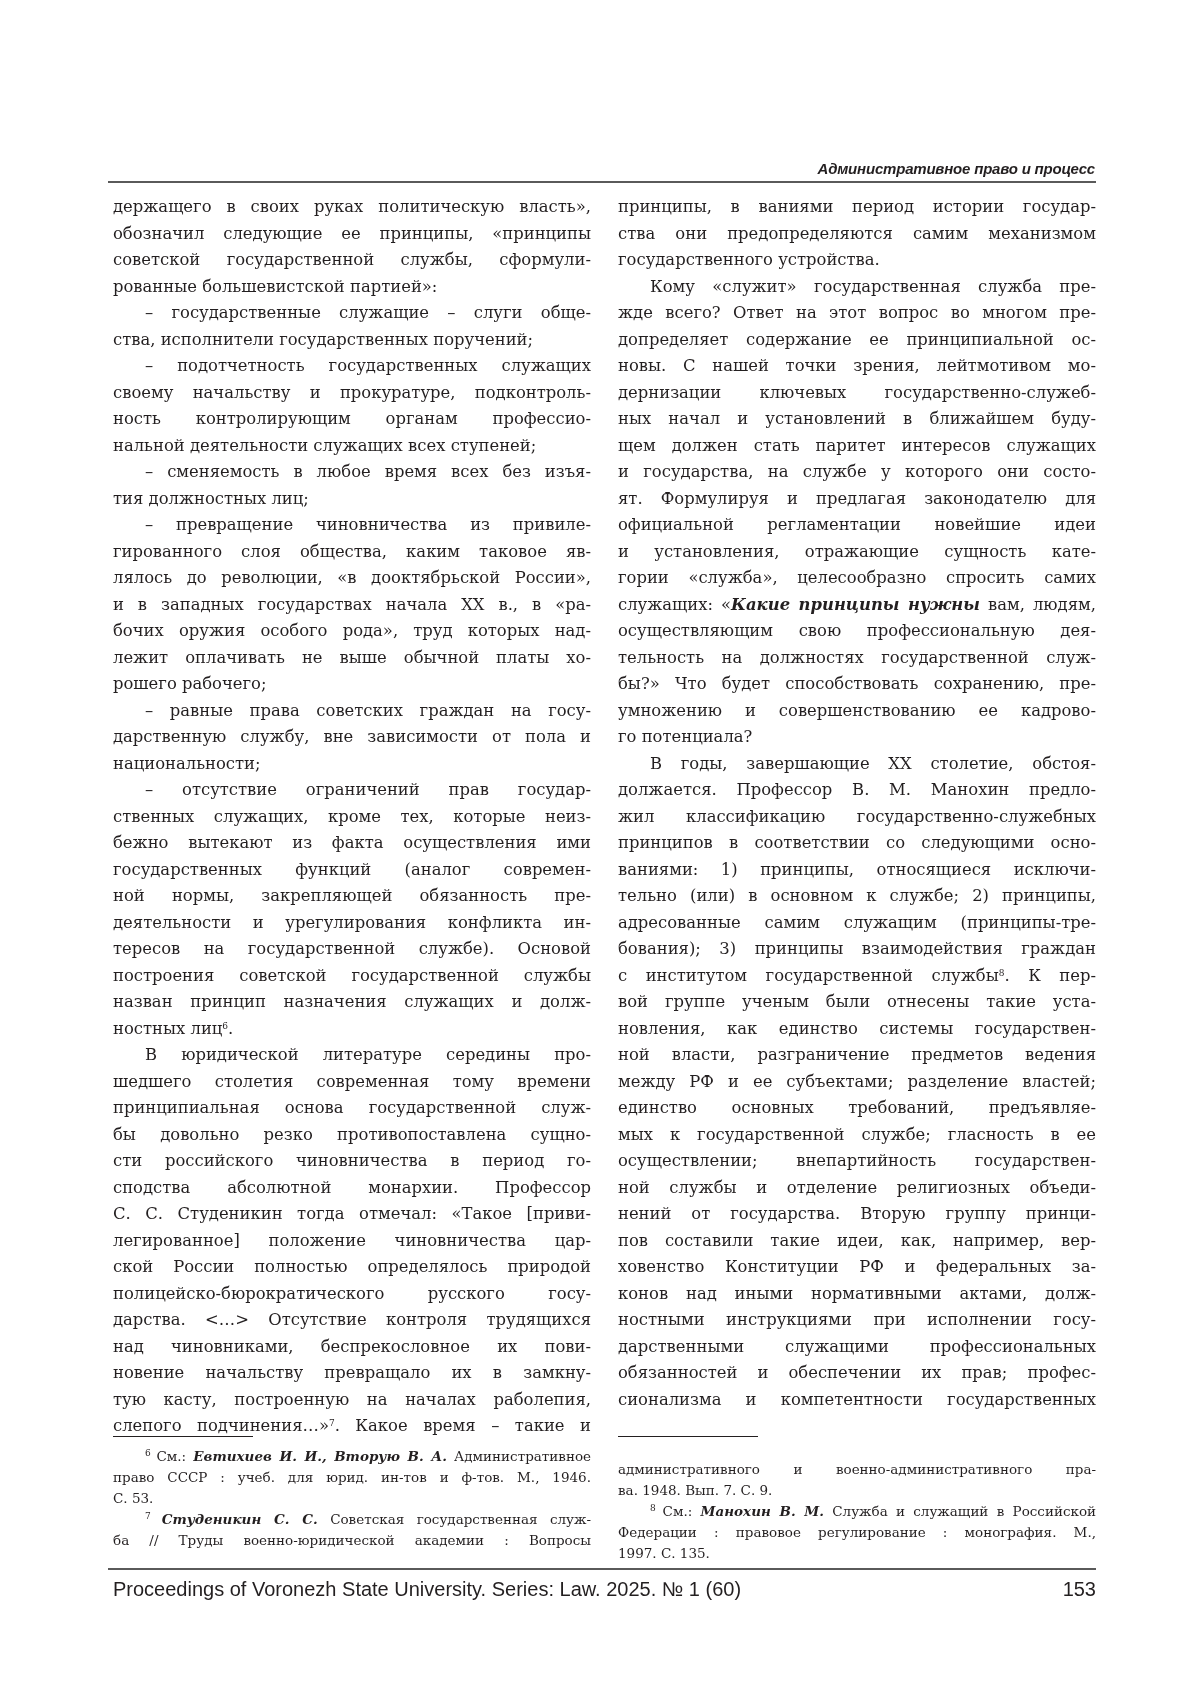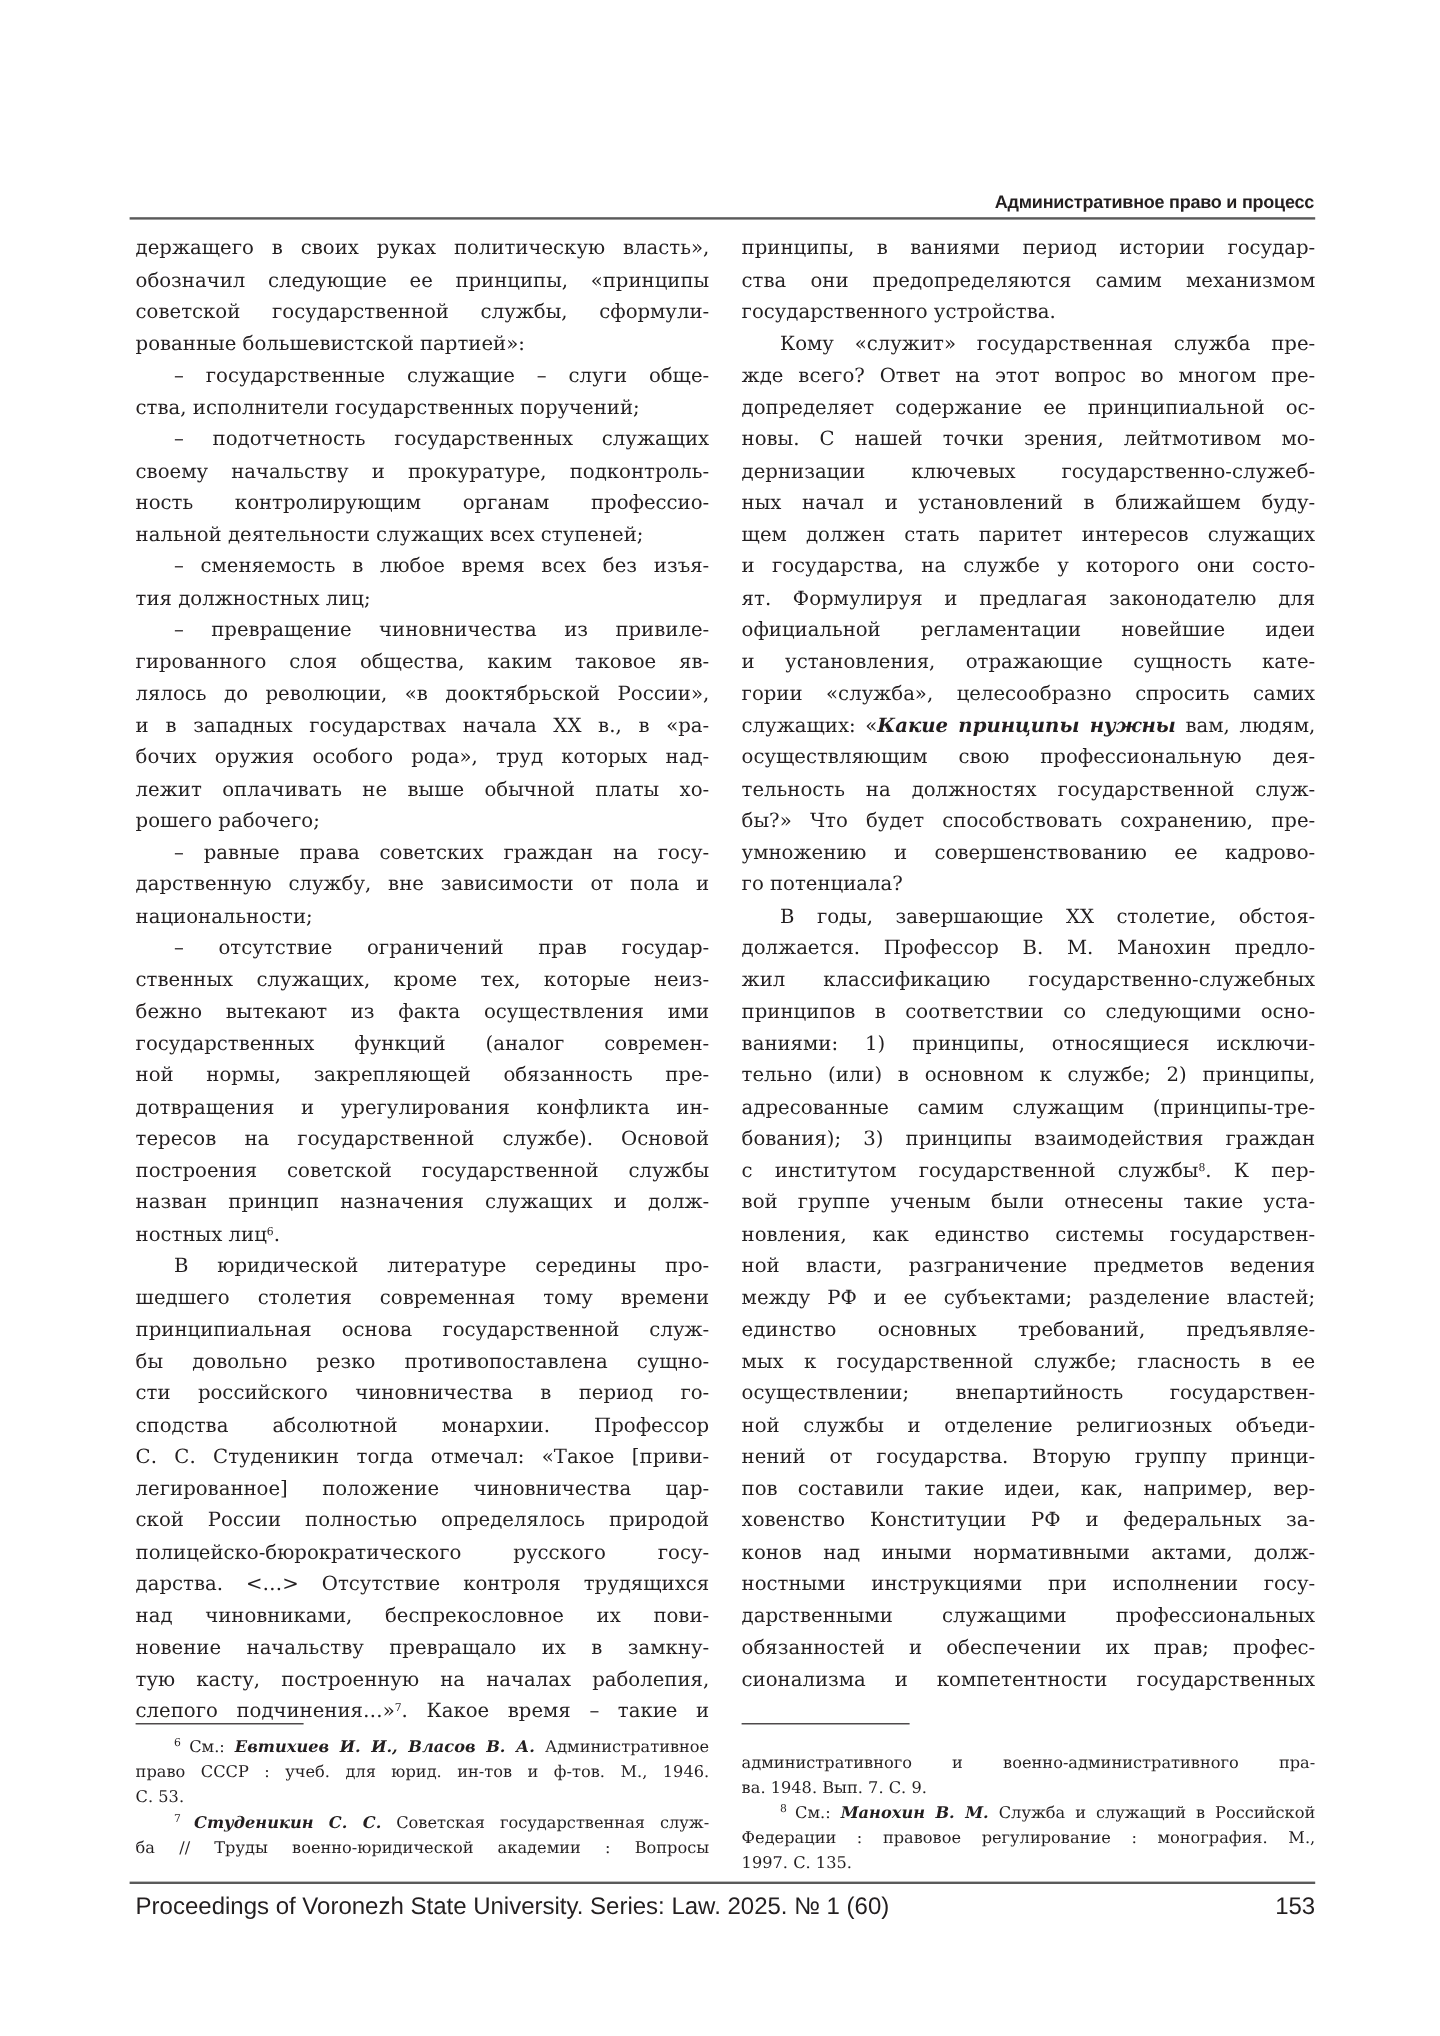--- a/index.html
+++ b/index.html
@@ -1,19 +1,19 @@
 <!DOCTYPE html>
 <html><head>
 <meta charset="utf-8">
 <style>
   html, body { margin:0; padding:0; background:#ffffff; }
   body { width:1200px; height:1697px; position:relative; overflow:hidden; color:#231f20; }
   .running-head {
     position:absolute; left:112px; top:160px; width:983px; text-align:right;
-    font-family:"Liberation Sans", sans-serif; font-weight:bold; font-size:15px; letter-spacing:-0.2px;
+    font-family:"Liberation Sans", sans-serif; font-weight:bold; font-size:15px; letter-spacing:-0.2px;font-style:italic;
   }
   .rule-top { position:absolute; left:108px; top:181px; width:988px; height:2px; background:#5a5a5a; }
   .col { position:absolute; top:194px; width:478px; font-family:"DejaVu Serif", serif; font-size:16.4px; line-height:26.5px; }
   .col-left { left:113px; }
   .col-right { left:618px; }
   .line { display:block; white-space:nowrap; text-align:justify; text-align-last:justify; height:26.5px; overflow:hidden; }
   .line.last { text-align-last:left; }
   .line.indent { padding-left:32px; }
   .fn-rule { position:absolute; height:1px; background:#231f20; width:140px; }
   .fn { position:absolute; width:478px; font-family:"DejaVu Serif", serif; font-size:13.5px; line-height:21px; }
@@ -51,21 +51,21 @@
     <span class="line">лежит оплачивать не выше обычной платы хо-</span>
     <span class="line last">рошего рабочего;</span>
     <span class="line indent">– равные права советских граждан на госу-</span>
     <span class="line">дарственную службу, вне зависимости от пола и</span>
     <span class="line last">национальности;</span>
     <span class="line indent">– отсутствие ограничений прав государ-</span>
     <span class="line">ственных служащих, кроме тех, которые неиз-</span>
     <span class="line">бежно вытекают из факта осуществления ими</span>
     <span class="line">государственных функций (аналог современ-</span>
     <span class="line">ной нормы, закрепляющей обязанность пре-</span>
-    <span class="line">дотвращения и урегулирования конфликта ин-</span>
+    <span class="line">деятельности и урегулирования конфликта ин-</span>
     <span class="line">тересов на государственной службе). Основой</span>
     <span class="line">построения советской государственной службы</span>
     <span class="line">назван принцип назначения служащих и долж-</span>
     <span class="line last">ностных лиц<sup>6</sup>.</span>
     <span class="line indent">В юридической литературе середины про-</span>
     <span class="line">шедшего столетия современная тому времени</span>
     <span class="line">принципиальная основа государственной служ-</span>
     <span class="line">бы довольно резко противопоставлена сущно-</span>
     <span class="line">сти российского чиновничества в период го-</span>
     <span class="line">сподства абсолютной монархии. Профессор</span>
@@ -123,21 +123,21 @@
     <span class="line">ховенство Конституции РФ и федеральных за-</span>
     <span class="line">конов над иными нормативными актами, долж-</span>
     <span class="line">ностными инструкциями при исполнении госу-</span>
     <span class="line">дарственными служащими профессиональных</span>
     <span class="line">обязанностей и обеспечении их прав; профес-</span>
     <span class="line">сионализма и компетентности государственных</span>
   </div>
 
 <div class="fn-rule" style="left:113px; top:1436px;"></div>
 <div class="fn" style="left:113px; top:1446px;">
-    <span class="line indent"><sup>6 </sup>См.: <i>Евтихиев И. И., Власов В. А.</i> Административное</span>
+    <span class="line indent"><sup>6 </sup>См.: <i>Евтихиев И. И., Вторую В. А.</i> Административное</span>
     <span class="line">право СССР : учеб. для юрид. ин-тов и ф-тов. М., 1946.</span>
     <span class="line last">С. 53.</span>
     <span class="line indent"><sup>7 </sup><i>Студеникин С. С.</i> Советская государственная служ-</span>
     <span class="line">ба // Труды военно-юридической академии : Вопросы</span>
   </div>
 
 <div class="fn-rule" style="left:618px; top:1436px;"></div>
 <div class="fn" style="left:618px; top:1446px;margin-top:13px;">
     <span class="line">административного и военно-административного пра-</span>
     <span class="line last">ва. 1948. Вып. 7. С. 9.</span>

